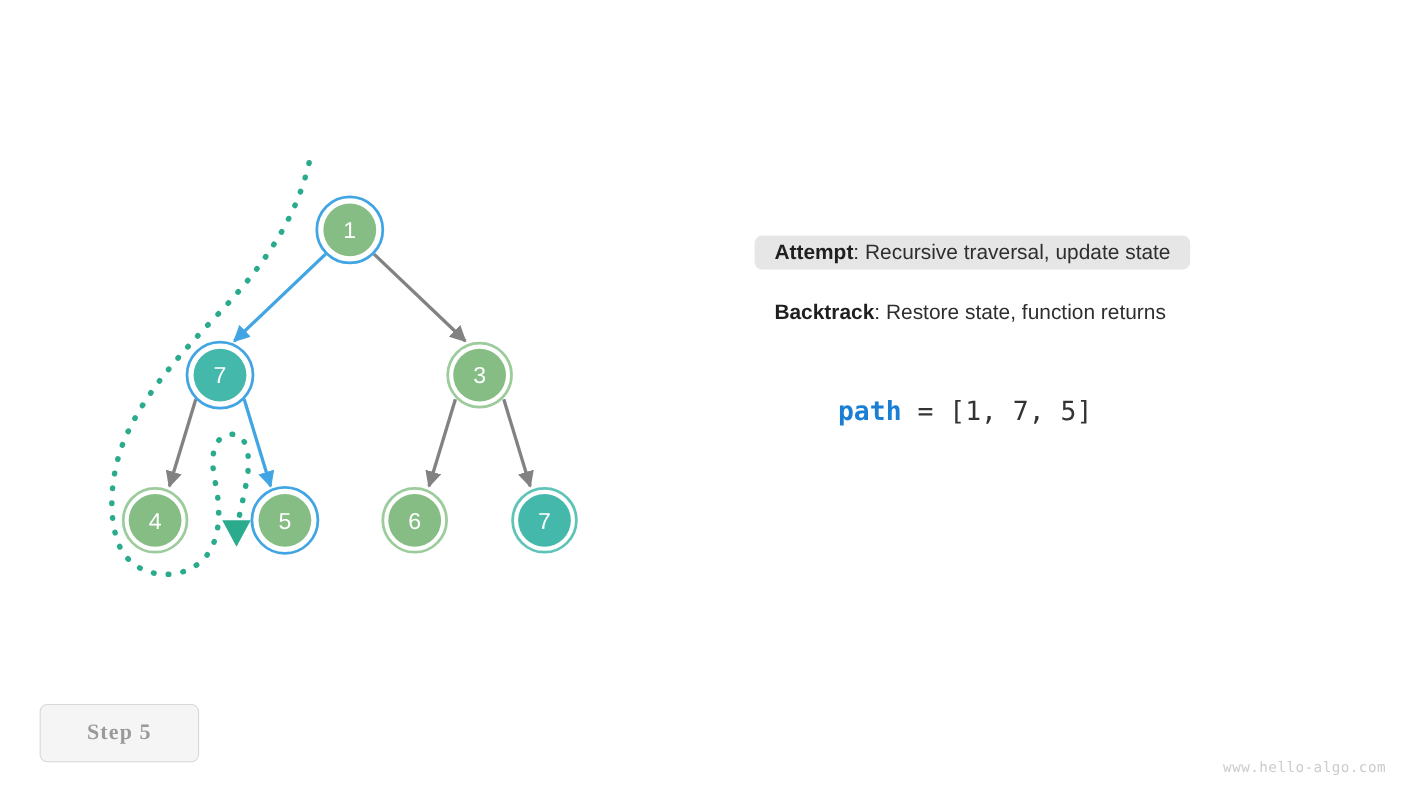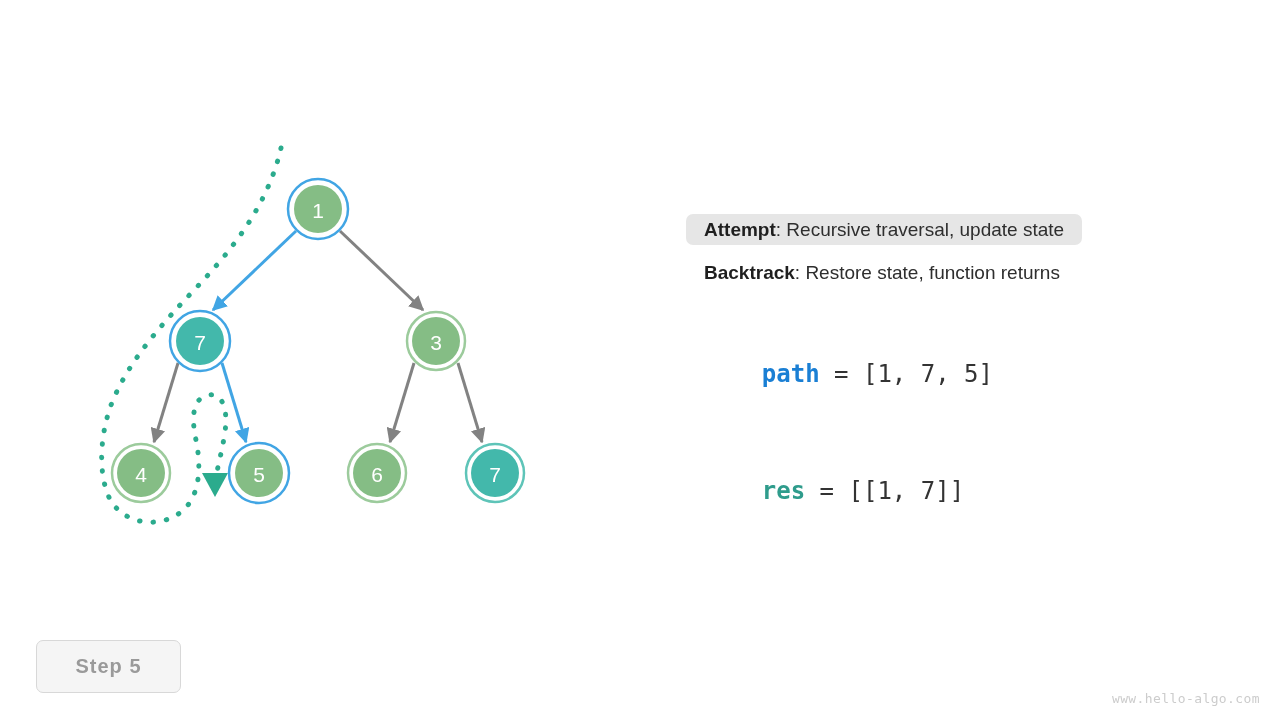--- a/index.html
+++ b/index.html
@@ -50,21 +50,21 @@
     line-height: 1;
     white-space: nowrap;
   }
   .info-line.highlight {
     background: #e6e6e6;
     border-radius: 7px;
     padding: 6px 18px;
     display: inline-block;
   }
   .info-line.plain {
-    padding: 18px 18px;
+    padding: 30px 18px;
     display: inline-block;
   }
   .info-line b {
     font-weight: bold;
     color: #1f1f1f;
   }
   .code-line {
     font-family: "DejaVu Sans Mono", "Liberation Mono", monospace;
     font-size: 24px;
     color: #333333;
@@ -91,21 +91,21 @@
     height: 53px;
     box-sizing: border-box;
     background: #f5f5f5;
     border: 1px solid #d8d8d8;
     border-radius: 7px;
     display: flex;
     align-items: center;
     justify-content: center;
   }
   #step-badge span {
-    font-family: Liberation Sans, sans-serif;
+    font-family: Liberation Serif, serif;
     font-size: 20px;
     font-weight: bold;
     color: #9a9a9a;
     letter-spacing: 1px;
   }
 
   
   #watermark {
     position: absolute;
     right: 20px;
@@ -205,23 +205,20 @@
     </div>
     <div class="info-line plain">
       <b>Backtrack</b><span>: Restore state, function returns</span>
     </div>
   </div>
 
   <div id="path-row" class="code-line">
     <span class="kw-blue">path</span><span> = [1, 7, 5]</span>
   </div>
 
-  <div id="res-row" class="code-line">
-    <span class="kw-teal">res</span><span> = [[1, 7]]</span>
-  </div>
 
   <div id="step-badge">
     <span>Step 5</span>
   </div>
 
   <div id="watermark">
     <span>www.hello-algo.com</span>
   </div>
 
 </div>

